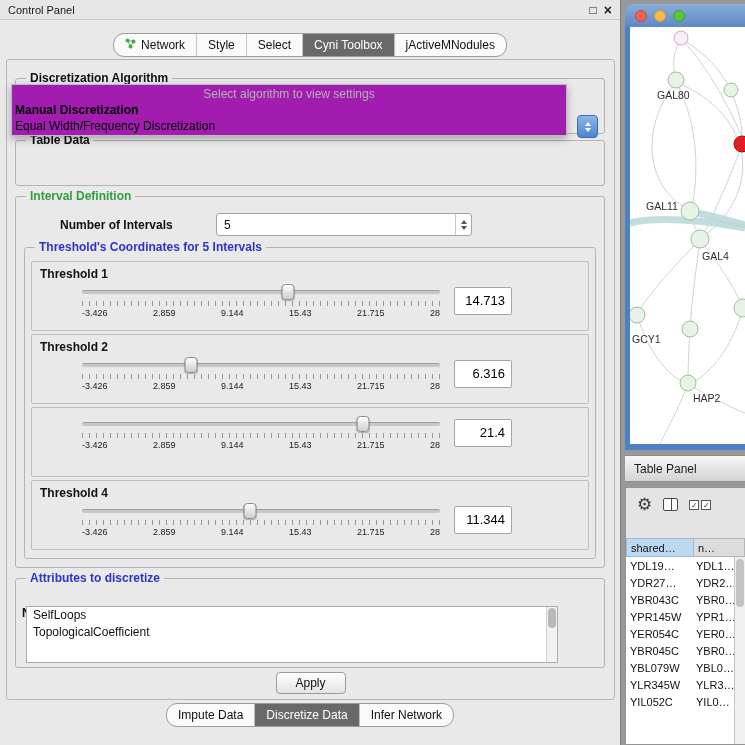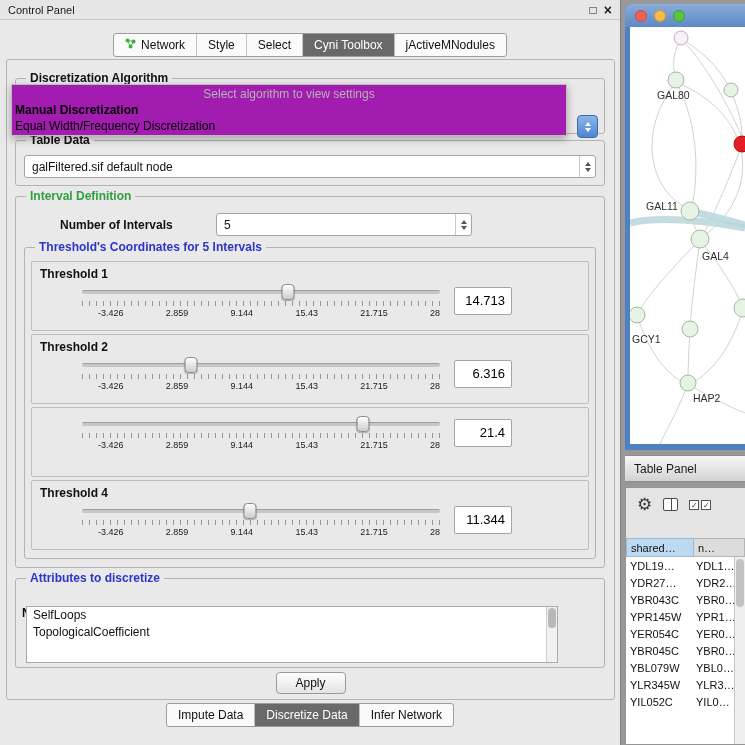--- a/index.html
+++ b/index.html
@@ -6,21 +6,21 @@
   html,body { width:745px; height:745px; }
   body { position:relative; background:#989898; overflow:hidden; }
 
   
   .control-panel { position:absolute; left:0; top:0; width:621px; height:745px; background:#e9e9e9; border-right:1px solid #7f7f7f; }
   .cp-titlebar { position:absolute; left:0; top:0; width:100%; height:20px; background:#e6e6e6; border-bottom:1px solid #c9c9c9; display:flex; align-items:center; padding:0 8px; font-size:11px; color:#1a1a1a; }
   .cp-title { flex:1; }
   .cp-winbtn { margin-left:7px; color:#222; font-size:12px; line-height:1; }
   .cp-close { font-weight:bold; font-size:14px; }
 
-  .tabstrip { position:absolute; left:50%; transform:translateX(-50%); display:flex; border:1px solid #9c9c9c; background:#fafafa; border-radius:3px; font-size:12px; white-space:nowrap; }
+  .tabstrip { position:absolute; left:50%; transform:translateX(-50%); display:flex; border:1px solid #9c9c9c; background:#fafafa; border-radius:11px; font-size:12px; white-space:nowrap; }
   .tabstrip.top { top:33px; }
   .tabstrip.bottom { top:703px; }
   .tab { display:flex; align-items:center; gap:5px; padding:4px 11px; border-right:1px solid #c3c3c3; color:#111; cursor:default; }
   .tab:last-child { border-right:none;text-align:center; }
   .tab.selected { background:var(--tab_selected_bg,#696969); color:#fff; }
 
   .main-panel { position:absolute; left:6px; top:59px; width:609px; height:641px; background:#e9e9e9; border:1px solid #b6b6b6; border-radius:3px; }
 
   .group { position:absolute; border:1px solid #b3b3b3; border-radius:3px; }
   .group-title { position:absolute; top:-8px; left:10px; background:#e9e9e9; padding:0 4px; font-size:12px; font-weight:bold; color:#111; white-space:nowrap; }
@@ -52,21 +52,21 @@
 
   .thr-group { left:8px; top:50px; width:572px; height:312px; padding:13px 6px 0; }
   .thr-panel { position:relative; height:70px; border:1px solid #bdbdbd; border-radius:2px; margin-bottom:3px; padding:5px 8px 16px; background:#e9e9e9; }
   .thr-label { font-size:12px; font-weight:bold; color:#111; }
   .thr-body { display:flex; margin-top:2px; }
   .slider-area { margin-left:42px; width:358px; }
   .track-wrap { position:relative; height:17px; }
   .track { position:absolute; left:0; right:0; top:7px; height:4px; background:#c7c7c7; border-top:1px solid #9f9f9f; border-radius:2px; }
   .thumb { position:absolute; top:1px; width:13px; height:16px; background:linear-gradient(#ffffff,#cccccc); border:1px solid #8b8b8b; border-radius:4px; transform:translateX(-50%); box-shadow:0 1px 1px rgba(0,0,0,.25); }
   .ticks { height:5px; margin-top:1px; background:repeating-linear-gradient(to right,#969696 0,#969696 1px,transparent 1px,transparent 7px); }
-  .scale { display:flex; justify-content:space-between; font-size:9px; color:#1a1a1a; margin-top:2px;margin-left:16px; }
+  .scale { display:flex; justify-content:space-between; font-size:9px; color:#1a1a1a; margin-top:2px; }
   .value-box { margin-left:14px; width:58px; height:28px; align-self:center; background:#fff; border:1px solid #a5a5a5; border-radius:2px; font-size:13px; display:flex; align-items:center; justify-content:flex-end; padding-right:6px; color:#000; }
 
   .attr-group { left:8px; top:518px; width:590px; height:90px; }
   .attr-list-label { position:absolute; left:6px; top:27px; font-size:12px; font-weight:bold; color:#111; }
   .attr-list { position:absolute; left:10px; top:27px; width:532px; height:57px; background:#fff; border:1px solid #ababab; overflow:hidden; }
   .attr-item { font-size:12px; line-height:17px; padding-left:6px; color:#111; }
   .attr-scroll { position:absolute; right:0; top:0; bottom:0; width:11px; background:#f1f1f1; border-left:1px solid #cfcfcf; }
   .attr-thumb { position:absolute; left:1px; top:1px; width:8px; height:20px; background:#b9b9b9; border-radius:4px; }
 
   .apply-btn { position:absolute; left:50%; top:612px; transform:translateX(-50%); padding:3px 19px; font-size:12px; background:linear-gradient(#ffffff,#e3e3e3); border:1px solid #9b9b9b; border-radius:4px; color:#111; }
@@ -155,27 +155,20 @@
     </div>
 
     <div class="algo-popup">
       <div class="algo-placeholder">Select algorithm to view settings</div>
       <div class="algo-option bold">Manual Discretization</div>
       <div class="algo-option">Equal Width/Frequency Discretization</div>
     </div>
 
     <div class="group tabledata-group">
       <span class="group-title">Table Data</span>
-      <div class="combo tabledata-combo">
-        <span class="combo-text">galFiltered.sif default node</span>
-        <span class="combo-stepper">
-          <span class="arr-up"></span>
-          <span class="arr-down"></span>
-        </span>
-      </div>
     </div>
 
     <div class="group interval-group">
       <span class="group-title green">Interval Definition</span>
 
       <span class="count-label">Number of Intervals</span>
       <div class="combo count-combo">
         <span class="combo-text">5</span>
         <span class="combo-stepper">
           <span class="arr-up"></span>

